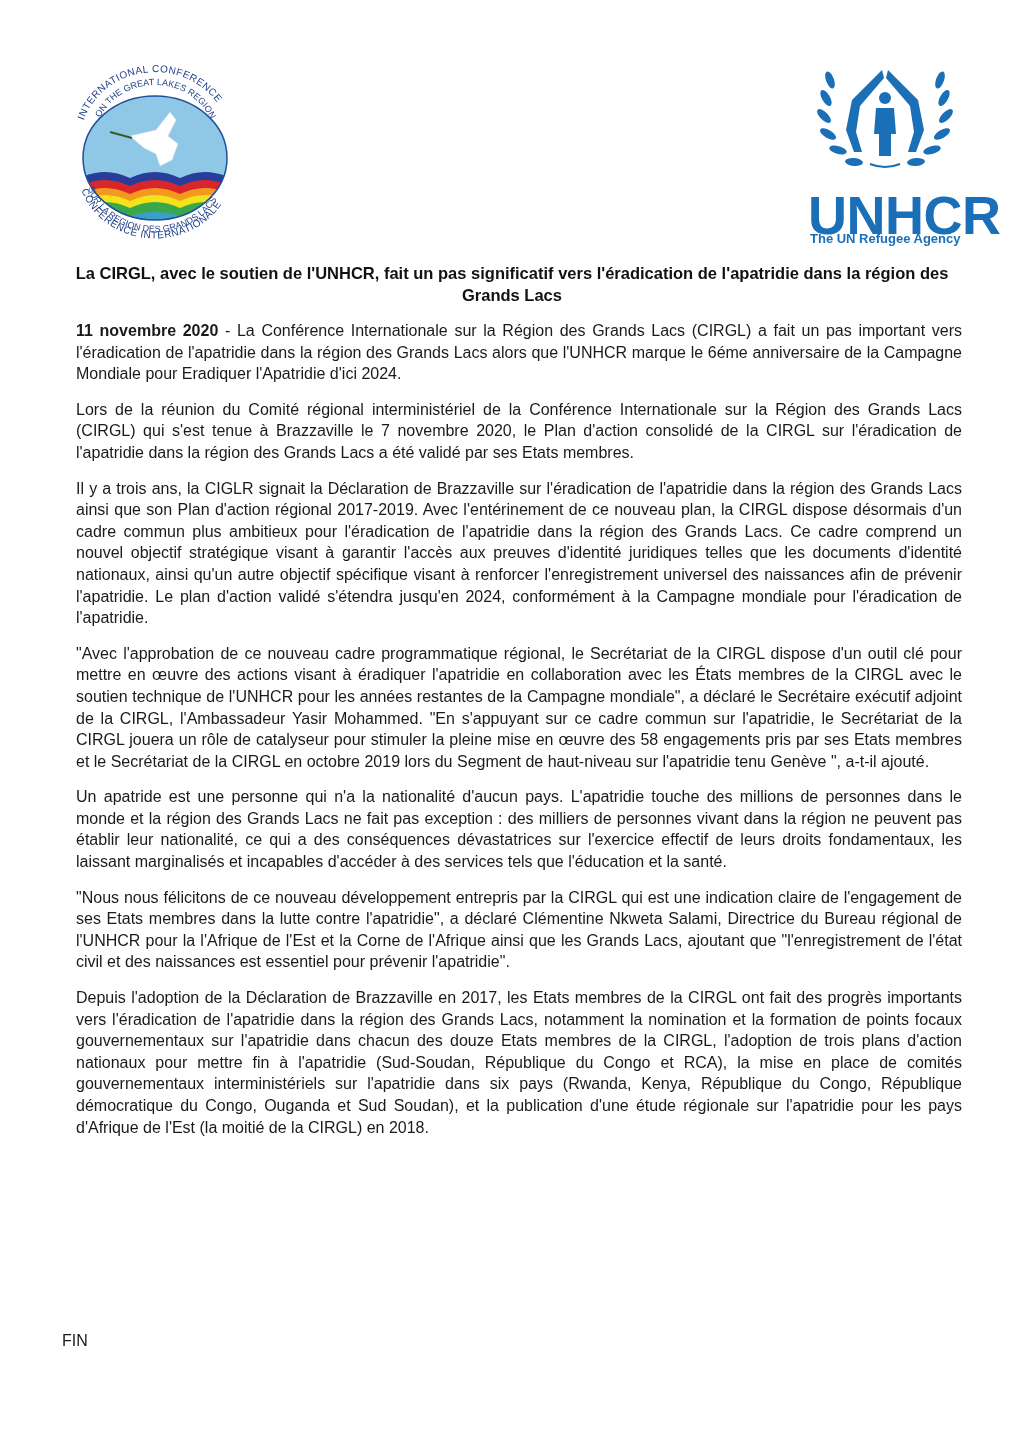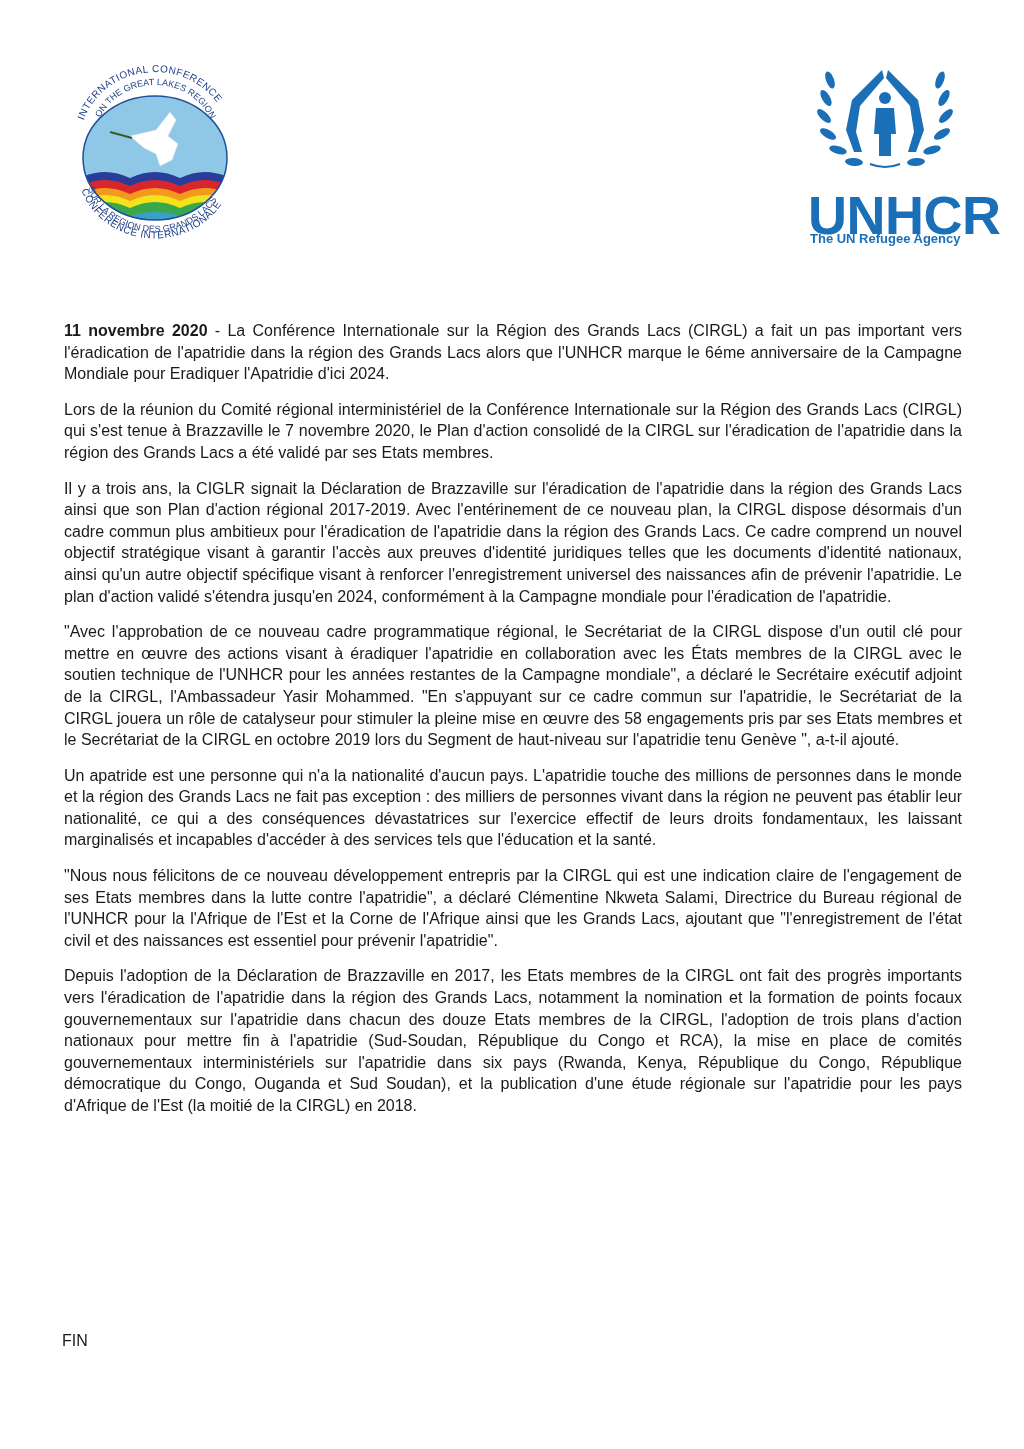--- a/index.html
+++ b/index.html
@@ -4,21 +4,21 @@
 <style>
   html, body { margin: 0; padding: 0; background: #ffffff; }
   body { width: 1024px; height: 1449px; position: relative; overflow: hidden; }
   .page { position: absolute; left: 0; top: 0; width: 1024px; height: 1449px; background: #fff; }
   .logo-left { position: absolute; left: 60px; top: 48px; width: 190px; height: 200px; }
   .logo-right { position: absolute; left: 800px; top: 60px; width: 170px; height: 185px; }
   .unhcr-word { position: absolute; left: 8px; top: 128px; font-family: "Liberation Sans", sans-serif; font-weight: 700; font-size: 54px; color: #1a6fb7; letter-spacing: -0.5px; line-height: 1; }
   .unhcr-tag { position: absolute; left: 10px; top: 172px; font-family: "Liberation Sans", sans-serif; font-weight: 700; font-size: 13px; color: #1a6fb7; line-height: 1; }
   .title { position: absolute; left: 60px; top: 262px; width: 904px; text-align: center; font-family: "Liberation Sans", sans-serif; font-weight: 700; font-size: 16.5px; line-height: 22px; color: #111; }
   .body { position: absolute; left: 62px; top: 320px; width: 900px; font-family: "Liberation Sans", sans-serif; font-size: 16px; line-height: 21.6px; color: #1a1a1a; text-align: justify; }
-  .body p { margin: 0 0 14px 2px; }
+  .body p { margin: 0 0 14px 14px; }
   .body b { font-weight: 700; }
   .fin { position: absolute; left: 62px; top: 1332px; font-family: Liberation Sans, sans-serif; font-size: 16px; color: #1a1a1a; }
 </style>
 </head>
 <body>
 
 <div class="page">
 
   <div class="logo-left">
     <svg width="190" height="200" viewBox="0 0 190 200">
@@ -78,20 +78,21 @@
 
         <circle cx="85" cy="38" r="6"></circle>
         <path d="M 76 48 L 94 48 L 96 74 L 91 74 L 91 96 L 79 96 L 79 74 L 74 74 Z"></path>
         <path d="M 70 104 Q 85 110 100 104" stroke="#1a6fb7" stroke-width="2" fill="none"></path>
       </g>
     </svg>
     <div class="unhcr-word">UNHCR</div>
     <div class="unhcr-tag">The UN Refugee Agency</div>
   </div>
 
+  <div class="title">La CIRGL, avec le soutien de l'UNHCR, fait un pas significatif vers l'éradication de l'apatridie dans la région des Grands Lacs</div>
 
   <div class="body">
     <p><b>11 novembre 2020</b><span> - La Conférence Internationale sur la Région des Grands Lacs (CIRGL) a fait un pas important vers l'éradication de l'apatridie dans la région des Grands Lacs alors que l'UNHCR marque le 6éme anniversaire de la Campagne Mondiale pour Eradiquer l'Apatridie d'ici 2024.</span></p>
     <p>Lors de la réunion du Comité régional interministériel de la Conférence Internationale sur la Région des Grands Lacs (CIRGL) qui s'est tenue à Brazzaville le 7 novembre 2020, le Plan d'action consolidé de la CIRGL sur l'éradication de l'apatridie dans la région des Grands Lacs a été validé par ses Etats membres.</p>
     <p>Il y a trois ans, la CIGLR signait la Déclaration de Brazzaville sur l'éradication de l'apatridie dans la région des Grands Lacs ainsi que son Plan d'action régional 2017-2019. Avec l'entérinement de ce nouveau plan, la CIRGL dispose désormais d'un cadre commun plus ambitieux pour l'éradication de l'apatridie dans la région des Grands Lacs.  Ce cadre comprend un nouvel objectif stratégique visant à garantir l'accès aux preuves d'identité juridiques telles que les documents d'identité nationaux, ainsi qu'un autre objectif spécifique visant à renforcer l'enregistrement universel des naissances afin de prévenir l'apatridie. Le plan d'action validé s'étendra jusqu'en 2024, conformément à la Campagne mondiale pour l'éradication de l'apatridie.</p>
     <p>"Avec l'approbation de ce nouveau cadre programmatique régional, le Secrétariat de la CIRGL dispose d'un outil clé pour mettre en œuvre des actions visant à éradiquer l'apatridie en collaboration avec les États membres de la CIRGL avec le soutien technique de l'UNHCR pour les années restantes de la Campagne mondiale", a déclaré le Secrétaire exécutif adjoint de la CIRGL, l'Ambassadeur Yasir Mohammed. "En s'appuyant sur ce cadre commun sur l'apatridie, le Secrétariat de la CIRGL jouera un rôle de catalyseur pour stimuler la pleine mise en œuvre des 58 engagements pris par ses Etats membres et le Secrétariat de la CIRGL en octobre 2019 lors du Segment de haut-niveau sur l'apatridie tenu Genève ", a-t-il ajouté.</p>
     <p>Un apatride est une personne qui n'a la nationalité d'aucun pays. L'apatridie touche des millions de personnes dans le monde et la région des Grands Lacs ne fait pas exception : des milliers de personnes vivant dans la région ne peuvent pas établir leur nationalité, ce qui a des conséquences dévastatrices sur l'exercice effectif de leurs droits fondamentaux, les laissant marginalisés et incapables d'accéder à des services tels que l'éducation et la santé.</p>
     <p>"Nous nous félicitons de ce nouveau développement entrepris par la CIRGL qui est une indication claire de l'engagement de ses Etats membres dans la lutte contre l'apatridie", a déclaré Clémentine Nkweta Salami, Directrice du Bureau régional de l'UNHCR pour la l'Afrique de l'Est et la Corne de l'Afrique ainsi que les Grands Lacs, ajoutant que "l'enregistrement de l'état civil et des naissances est essentiel pour prévenir l'apatridie".</p>
     <p>Depuis l'adoption de la Déclaration de Brazzaville en 2017, les Etats membres de la CIRGL ont fait des progrès importants vers l'éradication de l'apatridie dans la région des Grands Lacs, notamment la nomination et la formation de points focaux gouvernementaux sur l'apatridie dans chacun des douze Etats membres de la CIRGL, l'adoption de trois plans d'action nationaux pour mettre fin à l'apatridie (Sud-Soudan, République du Congo et RCA),  la mise en place de comités gouvernementaux interministériels sur l'apatridie dans six pays (Rwanda, Kenya, République du Congo, République démocratique du Congo, Ouganda et Sud Soudan), et la publication d'une étude régionale sur l'apatridie pour les pays d'Afrique de l'Est (la moitié de la CIRGL) en 2018.</p>
   </div>

